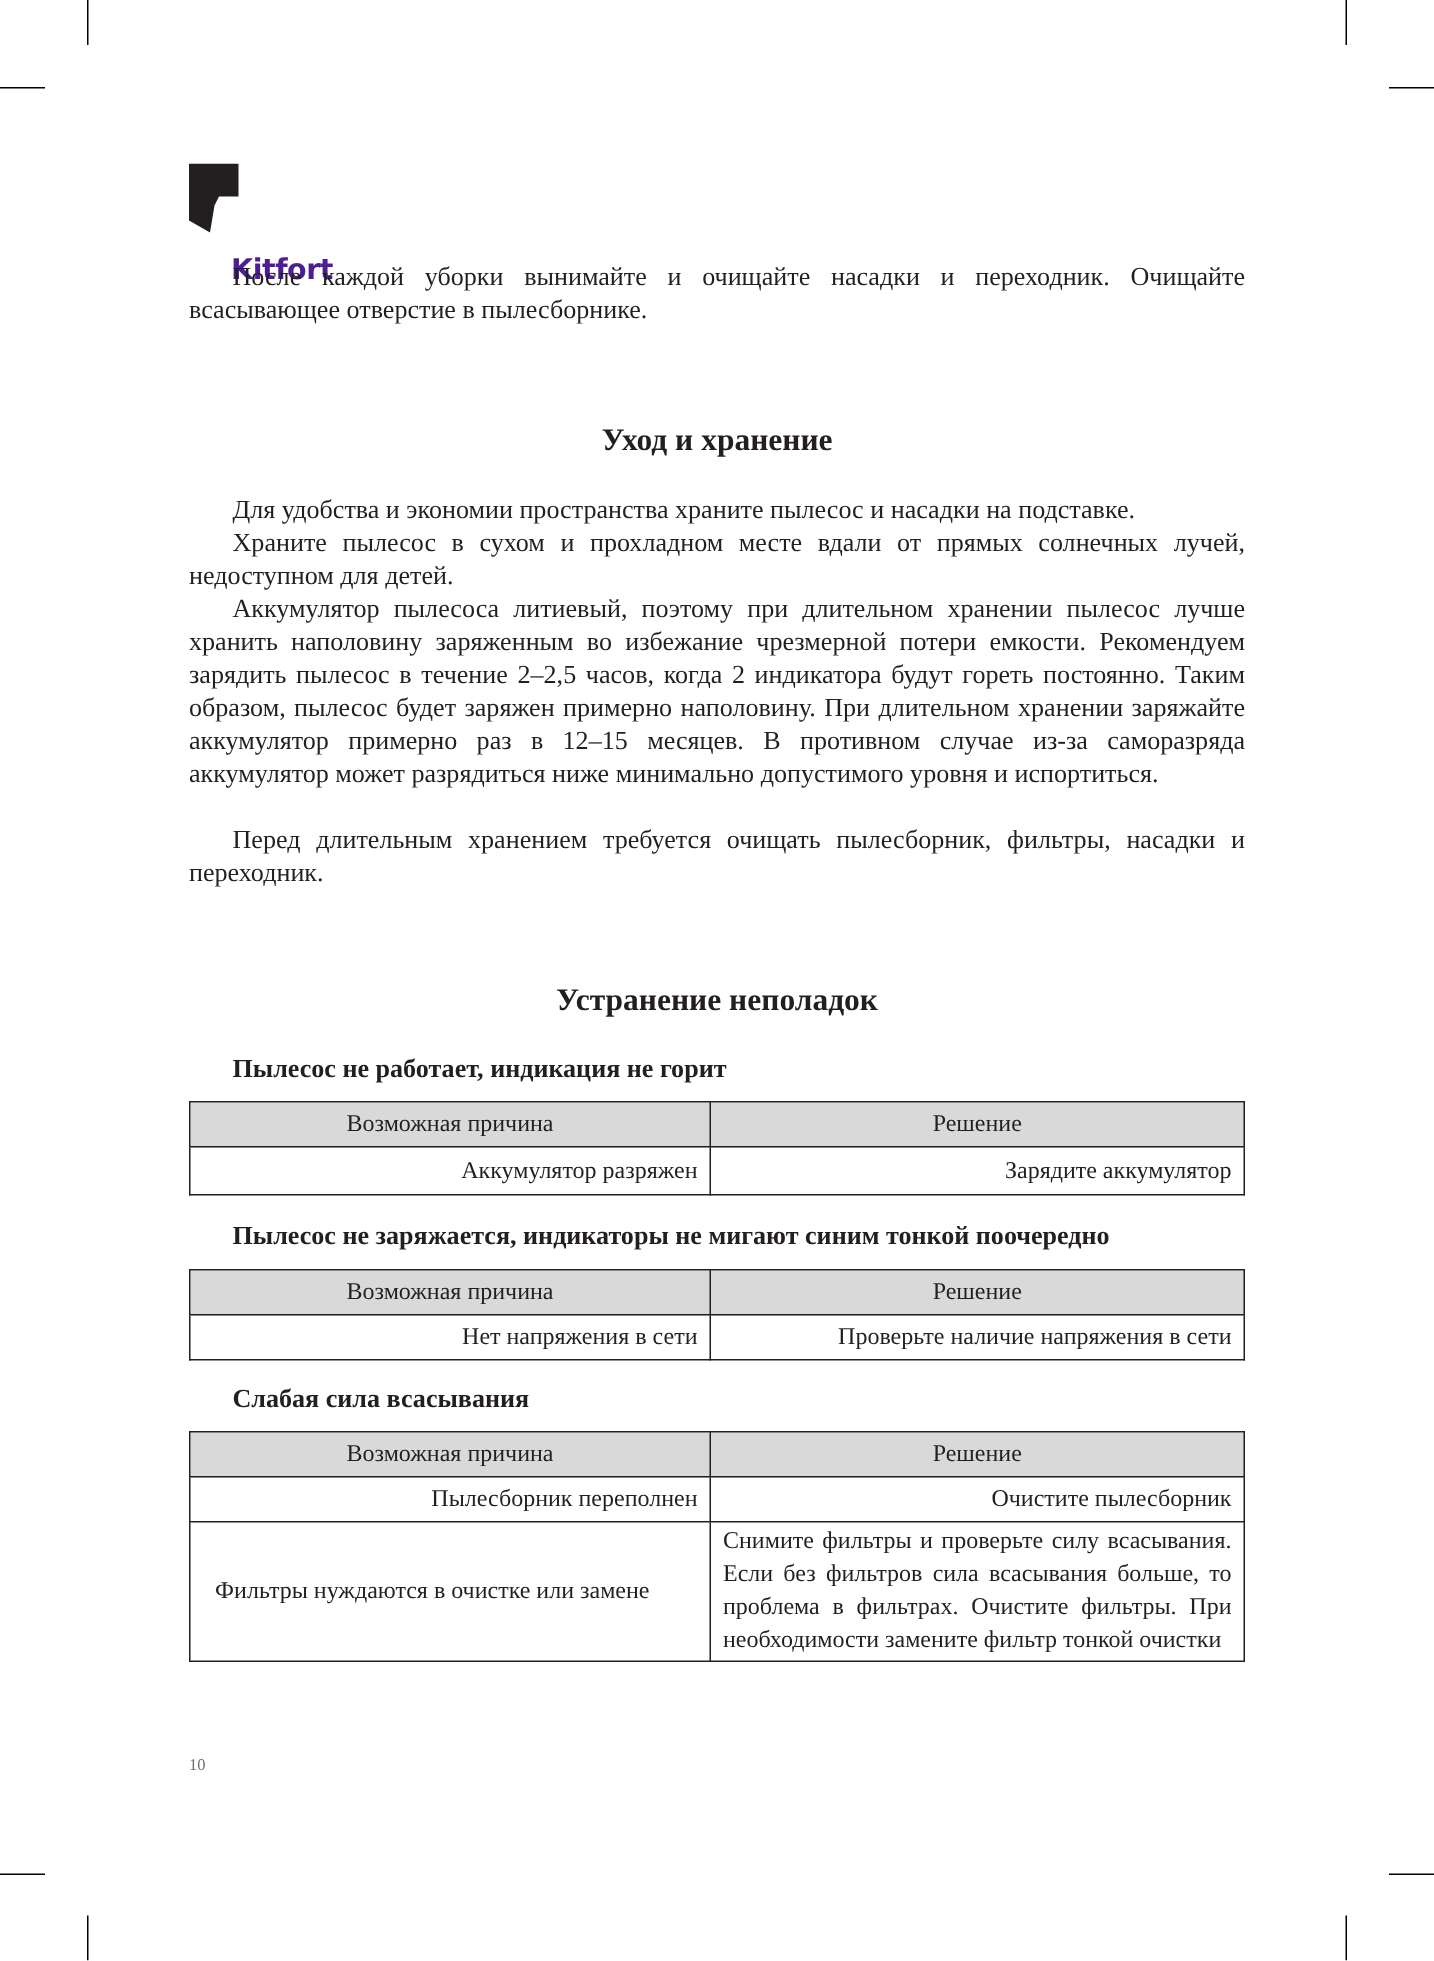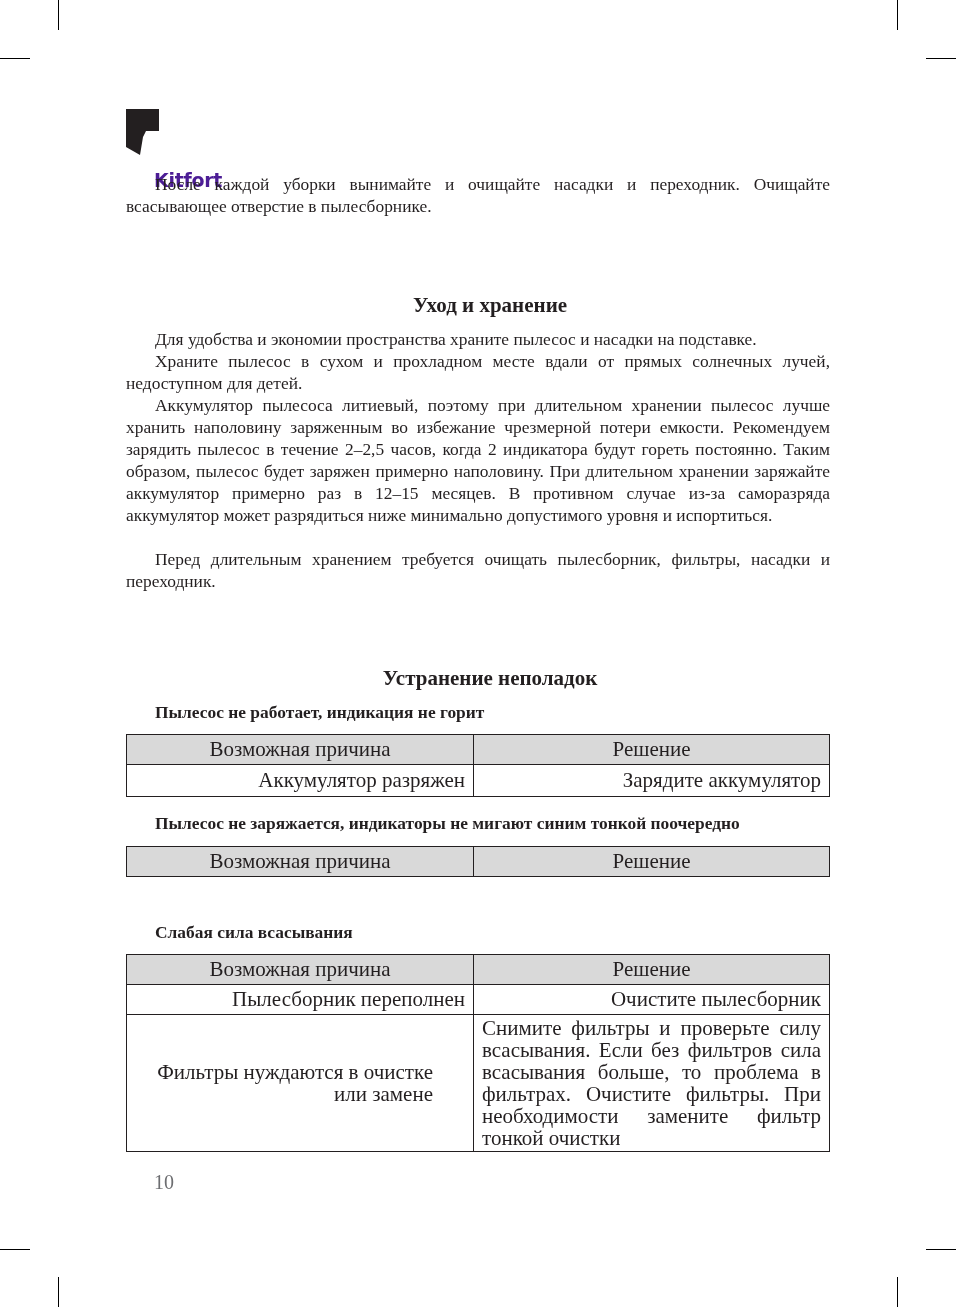--- a/index.html
+++ b/index.html
@@ -11,31 +11,31 @@
 
     .logo { position: absolute; left: 126px; top: 109px; width: 100px; height: 50px; }
     .logo svg { position: absolute; left: 0; top: 0; }
     .logo-text { position: absolute; left: 28px; top: 22px; font-family: "DejaVu Sans", "Liberation Sans", sans-serif;
       font-weight: bold; font-size: 19px; letter-spacing: -0.3px; color: #4c1d95; margin-top: 38px; }
 
     .p { position: absolute; left: 126px; width: 704px; font-size: 17.4px; line-height: 22px;
       text-align: justify; margin: 0; }
     .p.indent { text-indent: 29px; }
     .h1 { position: absolute; left: 126px; width: 704px; text-align: center; font-weight: bold;
-      font-size: 21px; margin: 12px; }
+      font-size: 21px; margin: 0; }
     .h2 { position: absolute; left: 155px; font-weight: bold; font-size: 17.4px; margin: 0; }
 
-    table { position: absolute; left: 126px; width: 704px; border-collapse: collapse; font-size: 21px; }
+    table { position: absolute; left: 126px; width: 704px; border-collapse: collapse; font-size: 16px; }
     td, th { border: 1px solid #231f20; padding: 0 8px; font-weight: normal; vertical-align: middle; }
     th { background: #d9d9d9; text-align: center; height: 29px; }
     td { height: 29px; text-align: right; }
     td.multi { line-height: 22px; padding-top: 2px; padding-bottom: 2px; text-align: justify; }
     .c1 { width: 330px; }
 
-    .page-num { position: absolute; left: 126px; top: 1171px; font-size: 20px; color: #6d6e71; margin-left: 28px; }
+    .page-num { position: absolute; left: 126px; top: 1171px; font-size: 11px; color: #6d6e71; }
   </style>
 </head>
 <body>
 
 <div class="crop cv" style="left:58px;top:0;"></div>
 <div class="crop ch" style="left:0;top:58px;"></div>
 <div class="crop cv" style="left:897px;top:0;"></div>
 <div class="crop ch" style="left:926px;top:58px;"></div>
 <div class="crop ch" style="left:0;top:1249px;"></div>
 <div class="crop cv" style="left:58px;top:1277px;"></div>
@@ -74,20 +74,24 @@
 </tbody>
   </table>
 
 <h2 class="h2" style="top:813px;">Пылесос не заряжается, индикаторы не мигают синим тонкой поочередно</h2>
 <table style="top:846px;">
   <tbody>
       <tr>
     <th class="c1">Возможная причина</th>
     <th>Решение</th>
   </tr>
+  <tr>
+    <td>Нет напряжения в сети</td>
+    <td>Проверьте наличие напряжения в сети</td>
+  </tr>
 </tbody>
   </table>
 
 <h2 class="h2" style="top:922px;">Слабая сила всасывания</h2>
 <table style="top:954px;">
   <tbody>
       <tr>
     <th class="c1">Возможная причина</th>
     <th>Решение</th>
   </tr>

